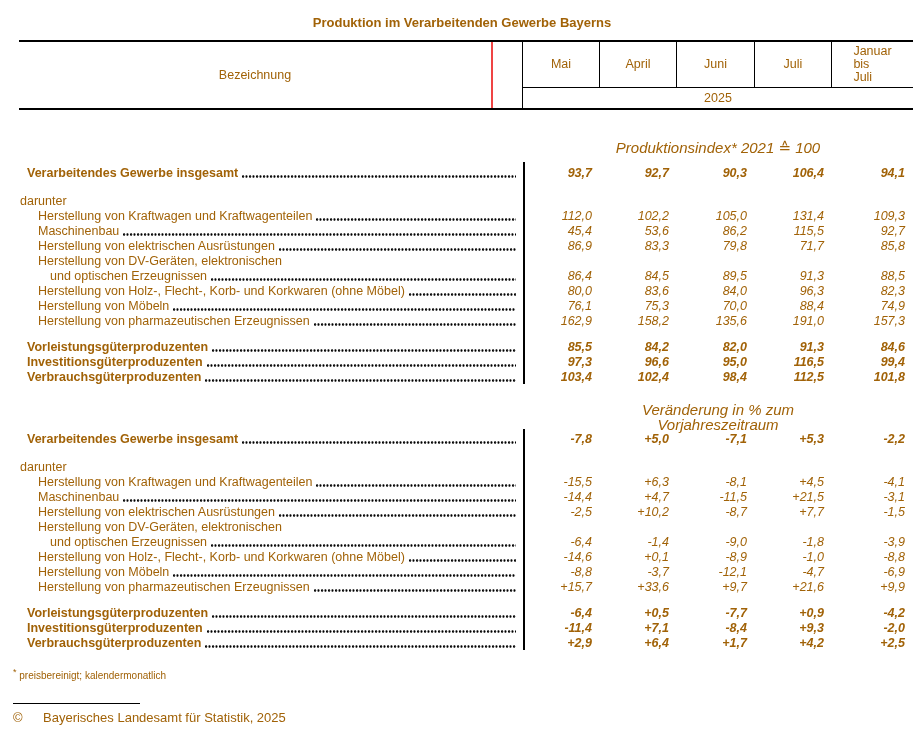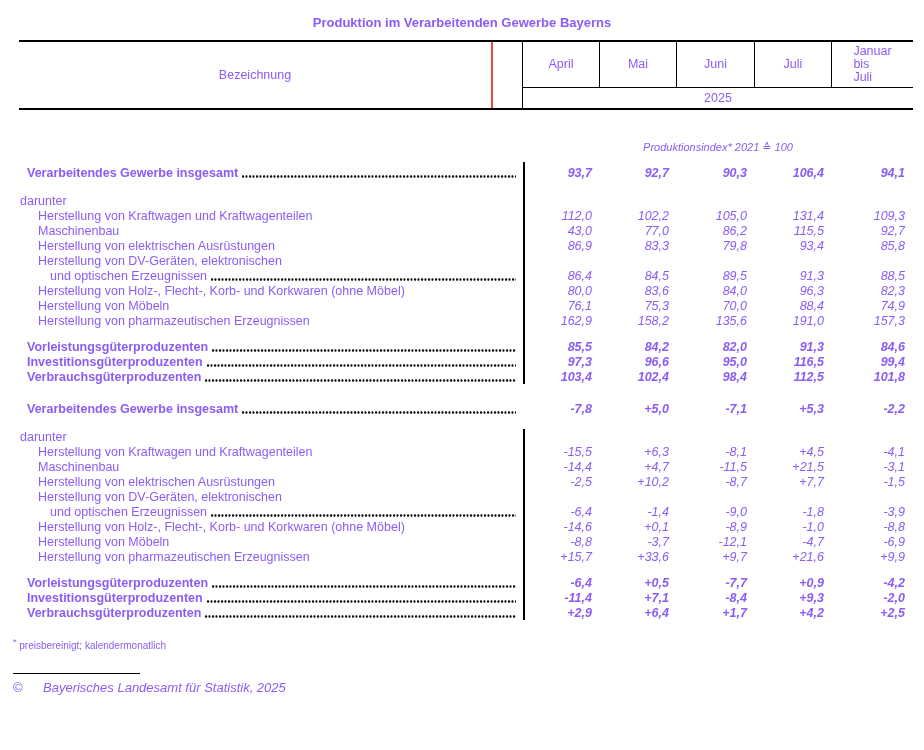--- a/index.html
+++ b/index.html
@@ -1,18 +1,18 @@
 <!DOCTYPE html>
 <html><head>
 <meta charset="utf-8">
 <style>
   html,body { margin:0; padding:0; background:#fff; }
   .sheet {
     position:relative; width:924px; height:750px; background:#fff;
-    font-family:"Liberation Sans","DejaVu Sans",sans-serif; color:#8b5cf6;
+    font-family:"Liberation Sans","DejaVu Sans",sans-serif; color:#a16207;
     overflow:hidden;
   }
   .title { margin-top:15px; text-align:center; font-size:13px; font-weight:bold; line-height:15px; }
   .subtitle { margin-top:7px; text-align:center; font-size:12.5px; line-height:15px; }
 
   
   .thead {
     margin-top:10px; margin-left:19px; width:894px;
     display:grid;
     grid-template-columns:474px 30px 77px 77px 78px 77px 81px;
@@ -28,65 +28,65 @@
 
   
   .sec { position:relative; margin-left:19px; width:894px; }
   .sec1 { margin-top:30px; }
   .sec2 { margin-top:17px; }
   .vline { position:absolute; left:504px; width:1.5px; background:#000; bottom:1px; }
   .sec1 .vline { top:22px; }
   .sec2 .vline { top:27px; }
   .sec-heading {
     margin-left:504px; width:390px; text-align:center;
-    font-style:italic; font-size:11px; line-height:15px;
+    font-style:italic; font-size:15px; line-height:15px;
   }
   .sec-heading.two { white-space:pre-line; }
 
   .row { display:flex; height:15px; line-height:15px; font-size:12.5px; }
   .row .lbl { width:504px; display:flex; box-sizing:border-box; overflow:hidden; }
   .row .txt { white-space:nowrap; }
   .leader {
     flex:1 1 auto; height:3px; align-self:flex-end; margin:0 7px 3px 4px;
     background-image:radial-gradient(circle at 1px 1.5px, #000 1px, transparent 1.3px);
     background-size:3.5px 3px; background-repeat:repeat-x;
   }
   .num { box-sizing:border-box; text-align:right; padding-right:8px; font-style:italic; }
   .n1 { width:77px; } .n2 { width:77px; } .n3 { width:78px; } .n4 { width:77px; } .n5 { width:81px; }
 
   .row.total { font-weight:bold; }
   .row.total .lbl { padding-left:8px; }
   .row.group { margin-top:13px; }
   .row.group .lbl { padding-left:1px; }
-  .row.sub .lbl { padding-left:19px;flex-direction:column; }
+  .row.sub .lbl { padding-left:19px; }
   .row.sub2 .lbl { padding-left:31px; }
   .row.gap { margin-top:11px; }
   .row.firstrow { margin-top:11px; }
   .sec2 .row.firstrow { margin-top:0; }
 
   
   .footnote { margin-top:15px; margin-left:13px; font-size:10px; line-height:12px; }
   .footnote sup { font-size:9px; }
   .sepline { margin-top:21px; margin-left:13px; width:127px; border-top:1.5px solid #000; }
   .copyright { margin-top:6px; margin-left:13px; font-size:13px; line-height:15px; }
   .copyright .sym { display:inline-block; width:30px; font-style:normal; }
-  .copyright .ctext { font-style:italic; }
+  .copyright .ctext { }
 </style>
 </head>
 <body>
 
 <div class="sheet">
 
   <div class="title">Produktion im Verarbeitenden Gewerbe Bayerns</div>
 
   <div class="thead">
     <div class="h-bez">Bezeichnung</div>
     <div class="h-gap"></div>
+    <div class="h-m">Mai</div>
     <div class="h-m">April</div>
-    <div class="h-m">Mai</div>
     <div class="h-m">Juni</div>
     <div class="h-m">Juli</div>
     <div class="h-m last">Januar
 bis
 Juli</div>
     <div class="h-year">2025</div>
   </div>
 
   <div class="sec sec1">
     <div class="vline"></div>
@@ -126,36 +126,36 @@
         <span class="num n3">105,0</span>
         <span class="num n4">131,4</span>
         <span class="num n5">109,3</span>
       </div>
 
       <div class="row sub">
         <div class="lbl">
           <span class="txt">Maschinenbau</span>
           <span class="leader"></span>
         </div>
-        <span class="num n1">43,0</span>
-        <span class="num n2">77,0</span>
+        <span class="num n1">45,4</span>
+        <span class="num n2">53,6</span>
         <span class="num n3">86,2</span>
         <span class="num n4">115,5</span>
         <span class="num n5">92,7</span>
       </div>
 
       <div class="row sub">
         <div class="lbl">
           <span class="txt">Herstellung von elektrischen Ausrüstungen</span>
           <span class="leader"></span>
         </div>
         <span class="num n1">86,9</span>
         <span class="num n2">83,3</span>
         <span class="num n3">79,8</span>
-        <span class="num n4">93,4</span>
+        <span class="num n4">71,7</span>
         <span class="num n5">85,8</span>
       </div>
 
       <div class="row sub noline">
         <div class="lbl">
           <span class="txt">Herstellung von DV-Geräten, elektronischen</span>
 
         </div>
         <span class="num n1"></span>
         <span class="num n2"></span>
@@ -244,20 +244,22 @@
         <span class="num n1">103,4</span>
         <span class="num n2">102,4</span>
         <span class="num n3">98,4</span>
         <span class="num n4">112,5</span>
         <span class="num n5">101,8</span>
       </div>
     </div>
 
   <div class="sec sec2">
     <div class="vline"></div>
+    <div class="sec-heading two">Veränderung in % zum
+Vorjahreszeitraum</div>
 
       <div class="row total firstrow">
         <div class="lbl">
           <span class="txt">Verarbeitendes Gewerbe insgesamt</span>
           <span class="leader"></span>
         </div>
         <span class="num n1">-7,8</span>
         <span class="num n2">+5,0</span>
         <span class="num n3">-7,1</span>
         <span class="num n4">+5,3</span>

